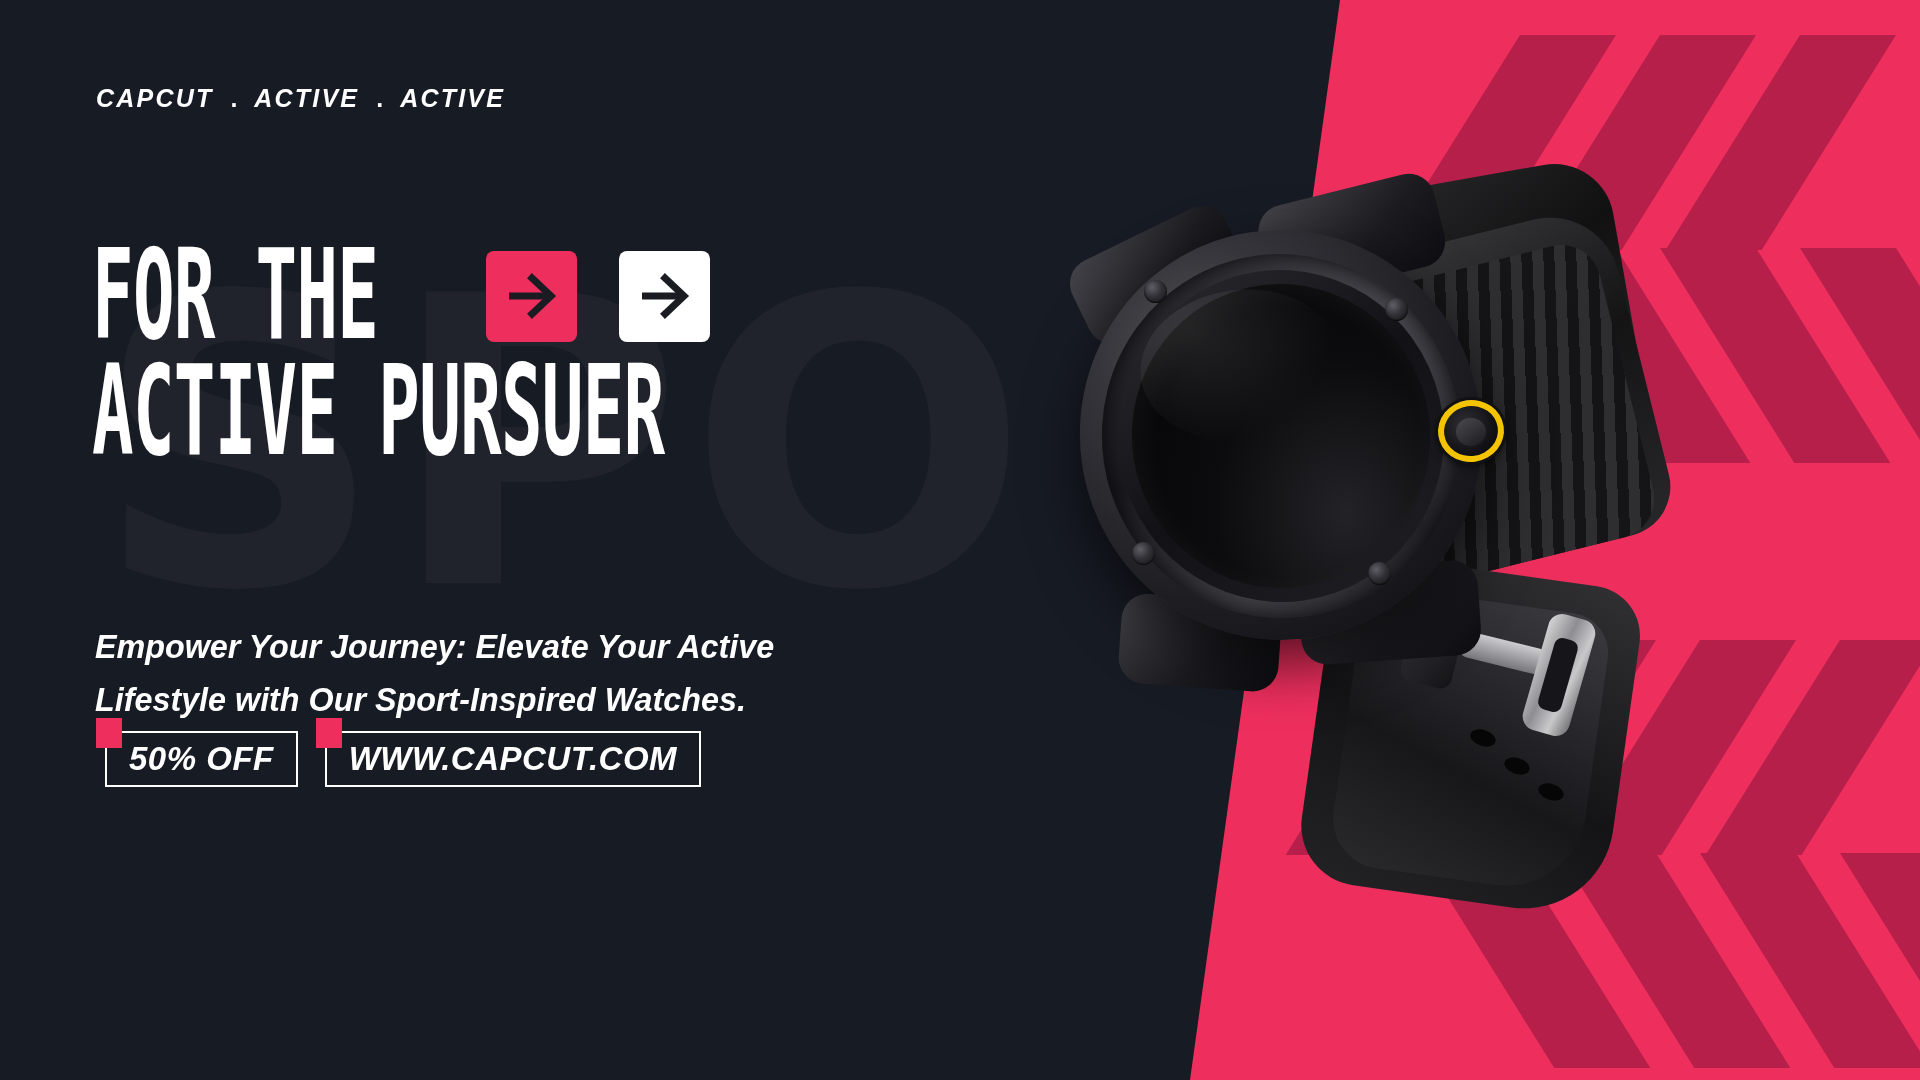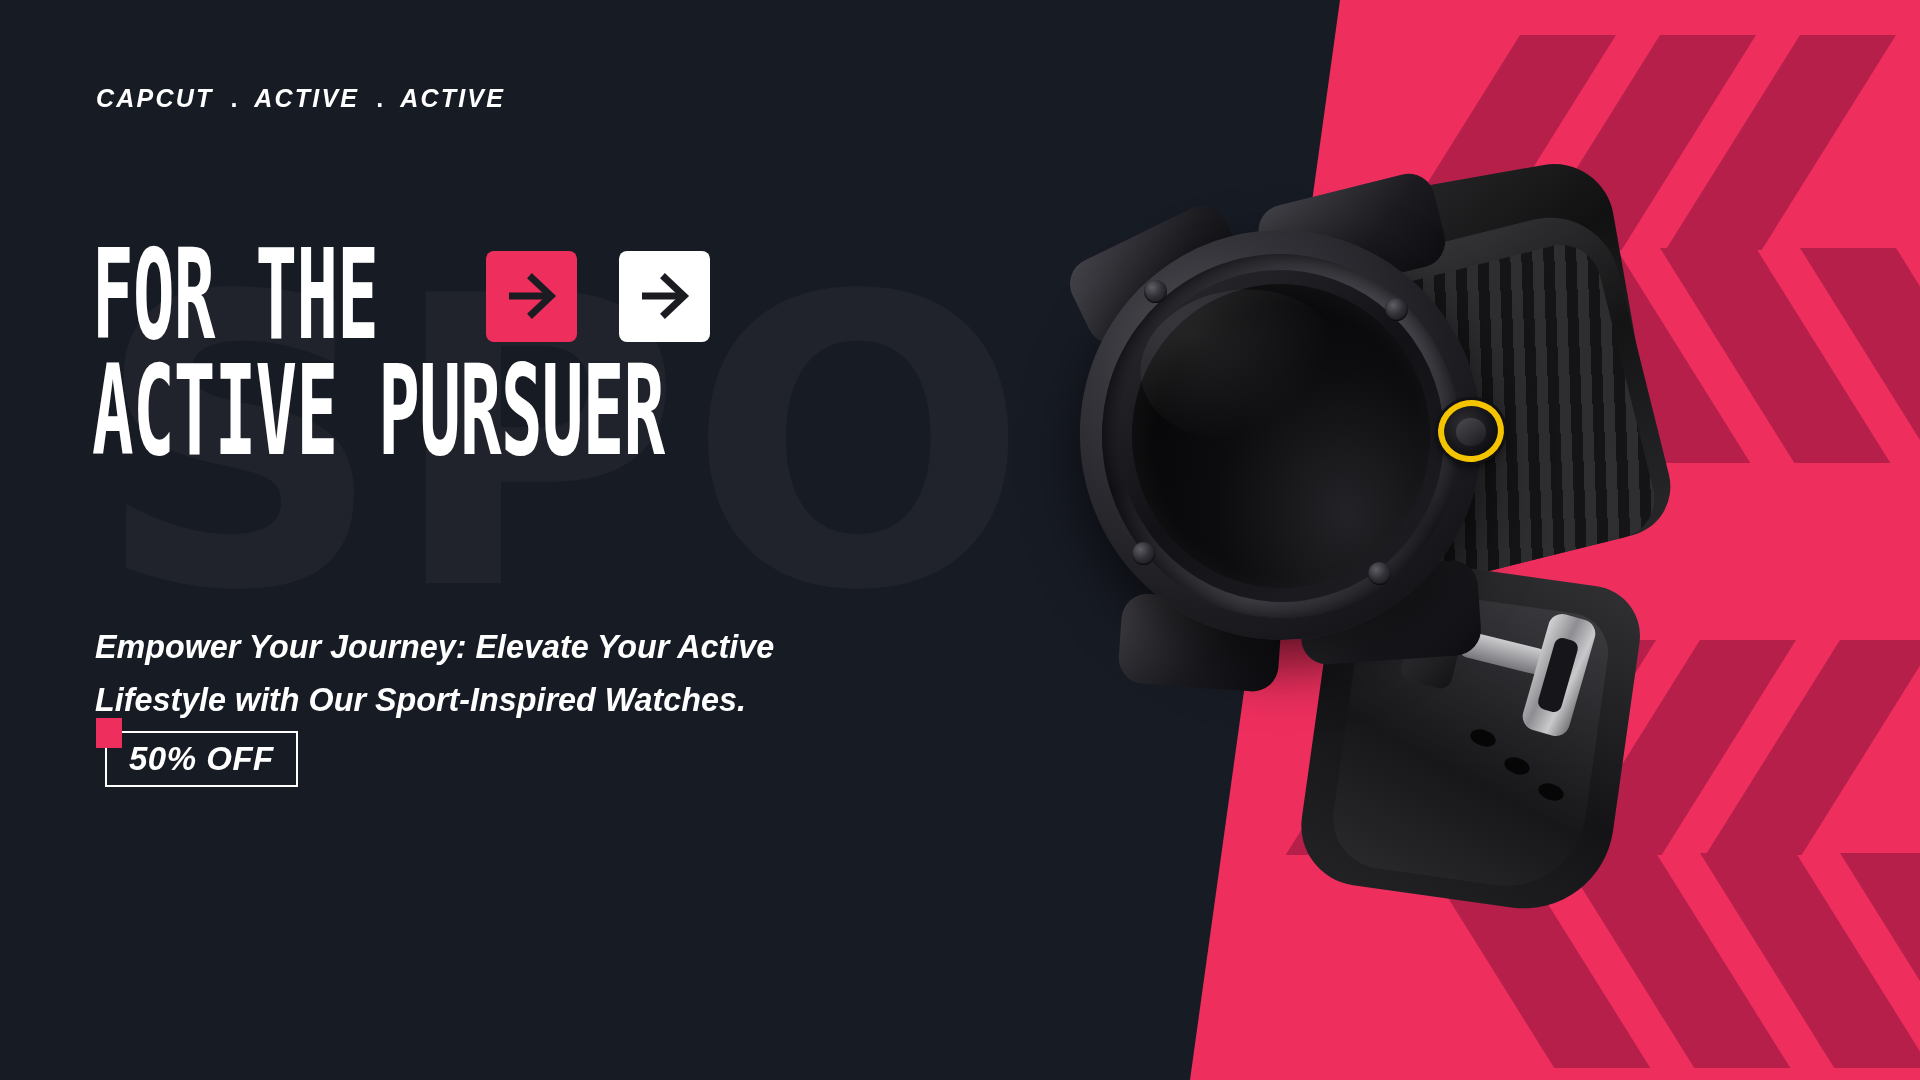--- a/index.html
+++ b/index.html
@@ -439,20 +439,26 @@
 
   <p class="subtitle">Empower Your Journey: Elevate Your Active Lifestyle with Our Sport-Inspired Watches.</p>
 
   <div class="badges">
     <div class="badge-wrap">
       <div class="badge-sq"></div>
       <div class="badge">
         <span class="badge-text">50% OFF</span>
       </div>
     </div>
+    <div class="badge-wrap">
+      <div class="badge-sq"></div>
+      <div class="badge">
+        <span class="badge-text">WWW.CAPCUT.COM</span>
+      </div>
+    </div>
   </div>
 
   <div class="watch">
     <div class="band-top"></div>
     <div class="band-top2"></div>
     <div class="band-ridges"></div>
 
     <div class="band-low"></div>
     <div class="band-low-inner"></div>
 

